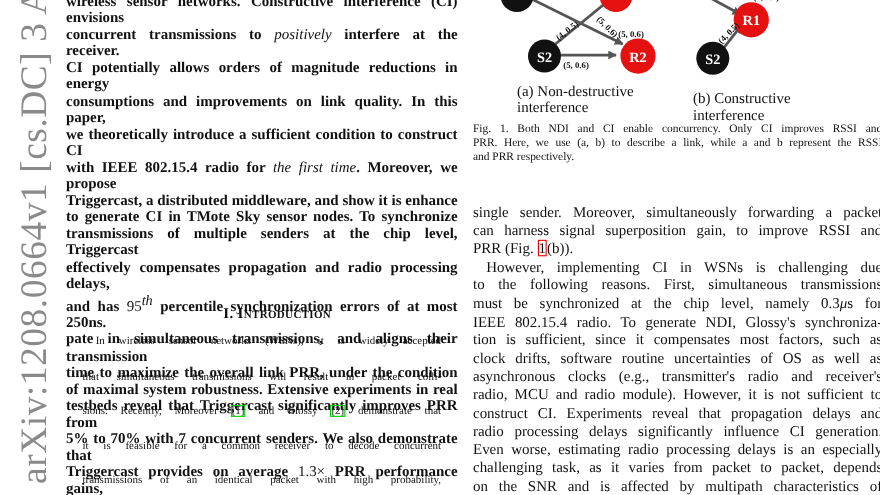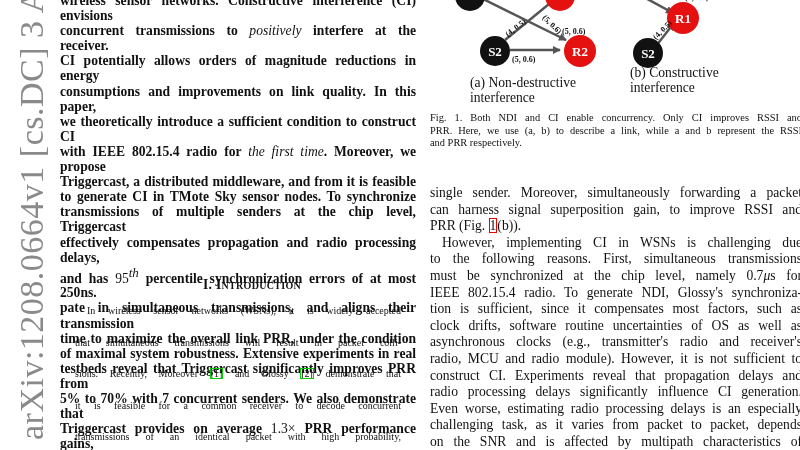--- a/index.html
+++ b/index.html
@@ -39,21 +39,21 @@
     .cite-green { outline: 1px solid #00cc00; outline-offset: -1px; padding: 0 1px; }
     .cite-red { outline: 1px solid #ee0000; outline-offset: -1px; padding: 0 1px; }
 
     .col-right { position: absolute; left: 430px; top: 0; width: 370px; }
     .figure { position: absolute; left: 0; top: 0; width: 370px; height: 110px; }
     .fig-svg { position: absolute; left: 0; top: 0; }
     .subcap {
       position: absolute; font-size: 13.6px; line-height: 15px; text-align: left;
     }
     .subcap-a { left: 40px; top: 75px; width: 130px; }
-    .subcap-b { left: 200px; top: 65px; width: 120px; }
+    .subcap-b { left: 200px; top: 82px; width: 120px; }
     .fig-caption {
       position: absolute; left: 0; top: 112px; width: 372px;
       font-size: 10.4px; line-height: 12.6px; text-align: justify;
     }
     .fig-caption .c1 { text-align-last: justify; display: block; }
     .body-right { position: absolute; left: 0; top: 185px; width: 372px; }
     .body-right p {
       margin: 0; font-size: 13.6px; line-height: 16.6px; text-align: justify; text-align-last: justify;
     }
     .body-right p.endline { text-align-last: left; }
@@ -65,21 +65,21 @@
 <div class="arxiv-stamp">arXiv:1208.0664v1  [cs.DC]  3 Aug 2012</div>
 
 <div class="col-left">
   <div class="abstract">
     <p><span>wireless sensor networks. Constructive interference (CI) envisions</span></p>
     <p><span>concurrent transmissions to </span><span class="it norm">positively</span><span> interfere at the receiver.</span></p>
     <p><span>CI potentially allows orders of magnitude reductions in energy</span></p>
     <p><span>consumptions and improvements on link quality. In this paper,</span></p>
     <p><span>we theoretically introduce a sufficient condition to construct CI</span></p>
     <p><span>with IEEE 802.15.4 radio for </span><span class="it norm">the first time</span><span>. Moreover, we propose</span></p>
-    <p><span>Triggercast, a distributed middleware, and from it is feasible</span></p>
+    <p><span>Triggercast, a distributed middleware, and show it is enhance</span></p>
     <p><span>to generate CI in TMote Sky sensor nodes. To synchronize</span></p>
     <p><span>transmissions of multiple senders at the chip level, Triggercast</span></p>
     <p><span>effectively compensates propagation and radio processing delays,</span></p>
     <p><span>and has </span><span class="norm">95</span><sup class="norm it" style="font-size:13px">th</sup><span> percentile synchronization errors of at most 250ns.</span></p>
     <p><span>pate in simultaneous transmissions, and aligns their transmission</span></p>
     <p><span>time to maximize the overall link PRR, under the condition</span></p>
     <p><span>of maximal system robustness. Extensive experiments in real</span></p>
     <p><span>testbeds reveal that Triggercast significantly improves PRR from</span></p>
     <p><span>5% to 70% with 7 concurrent senders. We also demonstrate that</span></p>
     <p><span>Triggercast provides on average </span><span class="norm">1.3×</span><span> PRR performance gains,</span></p>
@@ -149,21 +149,21 @@
     <span class="c1">PRR. Here, we use (a, b) to describe a link, while a and b represent the RSSI</span>
     <span>and PRR respectively.</span>
   </div>
 
   <div class="body-right">
     <p>single sender. Moreover, simultaneously forwarding a packet</p>
     <p>can harness signal superposition gain, to improve RSSI and</p>
     <p class="endline"><span>PRR (Fig. </span><span class="cite-red">1</span><span>(b)).</span></p>
     <p class="indent">However, implementing CI in WSNs is challenging due</p>
     <p>to the following reasons. First, simultaneous transmissions</p>
-    <p><span>must be synchronized at the chip level, namely 0.7</span><span style="font-style:italic">μ</span><span>s for</span></p>
+    <p><span>must be synchronized at the chip level, namely 0.3</span><span style="font-style:italic">μ</span><span>s for</span></p>
     <p>IEEE 802.15.4 radio. To generate NDI, Glossy's synchroniza-</p>
     <p>tion is sufficient, since it compensates most factors, such as</p>
     <p>clock drifts, software routine uncertainties of OS as well as</p>
     <p>asynchronous clocks (e.g., transmitter's radio and receiver's</p>
     <p>radio, MCU and radio module). However, it is not sufficient to</p>
     <p>construct CI. Experiments reveal that propagation delays and</p>
     <p>radio processing delays significantly influence CI generation.</p>
     <p>Even worse, estimating radio processing delays is an especially</p>
     <p>challenging task, as it varies from packet to packet, depends</p>
     <p>on the SNR and is affected by multipath characteristics of</p>

